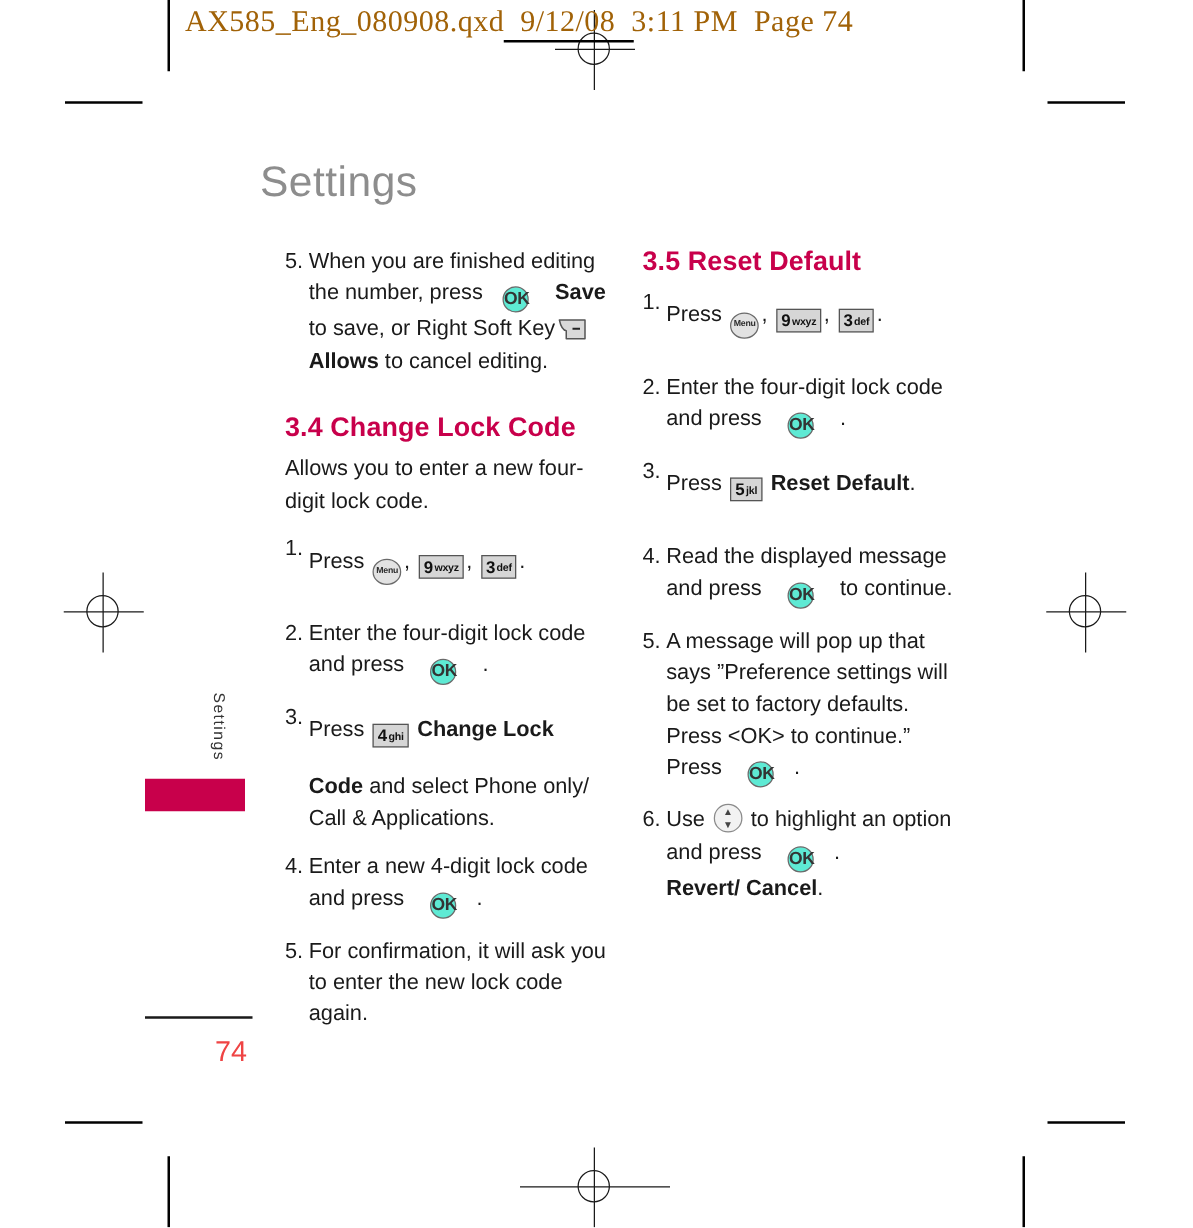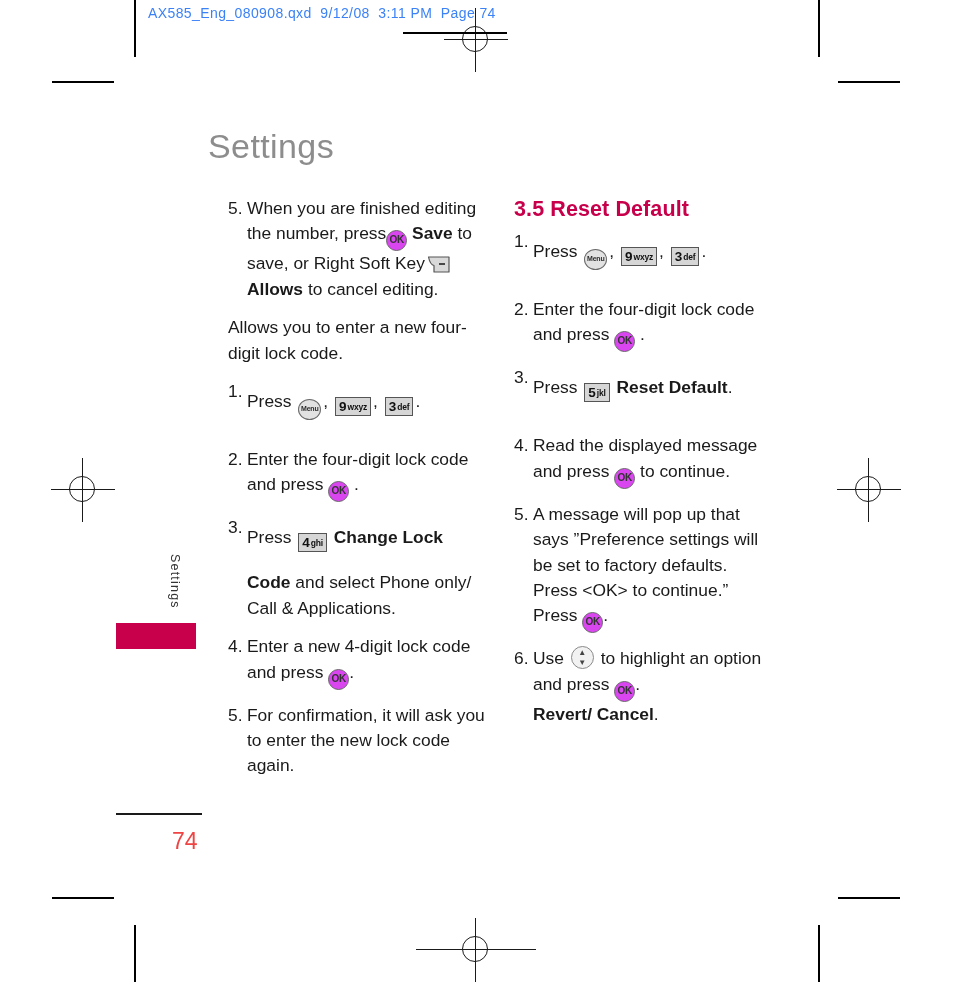--- a/index.html
+++ b/index.html
@@ -64,24 +64,24 @@
     position: absolute;
     left: 0;
     top: 0;
     width: 954px;
     height: 57px;
   }
   #stamp-text {
     position: absolute;
     left: 148px;
     top: 5px;
-    font-family: Liberation Sans, sans-serif;
-    font-size: 14px;
+    font-family: Liberation Serif, serif;
+    font-size: 24px;
     letter-spacing: 0.4px;
-    color: #3b82f6;
+    color: #a16207;
     white-space: pre;
   }
   #stamp-underline {
     position: absolute;
     left: 403px;
     top: 32px;
     width: 104px;
     height: 1.6px;
     background: #000;
   }
@@ -167,28 +167,28 @@
     margin-left: 1px;
   }
 
   .okkey {
     display: inline-block;
     vertical-align: -4px;
     width: 19px;
     height: 19px;
     border-radius: 50%;
     border: 1.3px solid #6a6a6a;
-    background: #d946ef;
-    font-size: 10px;
+    background: #5eead4;
+    font-size: 14px;
     font-weight: 700;
     line-height: 17px;
     text-align: center;
     color: #333;
     letter-spacing: -0.3px;
-    margin: 0 0;
+    margin: 0 16px;
   }
 
   .menukey {
     display: inline-block;
     vertical-align: -4px;
     width: 21px;
     height: 19px;
     border-radius: 50%;
     border: 1.3px solid #6a6a6a;
     background: #e2e2e2;
@@ -316,20 +316,21 @@
   <div class="col" id="col-left">
 
     <div class="step">
       <span class="num">5.</span>
       <span class="body"><span>When you are finished editing the number, press</span><span class="okkey">OK</span> <b>Save</b> <span>to save, or Right Soft Key</span><span class="softkey"><svg width="24" height="19" viewBox="0 0 24 19">
               <path d="M1.5 2 L22 2 L22 17 L7 17 L7 10.5 Q3.2 10 1.5 2 Z" fill="#d9d9d9" stroke="#555" stroke-width="1.2" stroke-linejoin="round"></path>
               <line x1="12" y1="9" x2="18" y2="9" stroke="#222" stroke-width="1.6"></line>
             </svg></span> <b>Allows</b> <span>to cancel editing.</span></span>
     </div>
 
+    <div class="sec-head">3.4 Change Lock Code</div>
 
     <div class="para">Allows you to enter a new four-digit lock code.</div>
 
     <div class="step">
       <span class="num">1.</span>
       <span class="body"><span>Press</span> <span class="menukey">Menu</span><span>,</span> <span class="key"><span>9</span><span class="sub">wxyz</span></span><span>,</span> <span class="key"><span>3</span><span class="sub">def</span></span><span>.</span></span>
     </div>
 
     <div class="step">
       <span class="num">2.</span>

